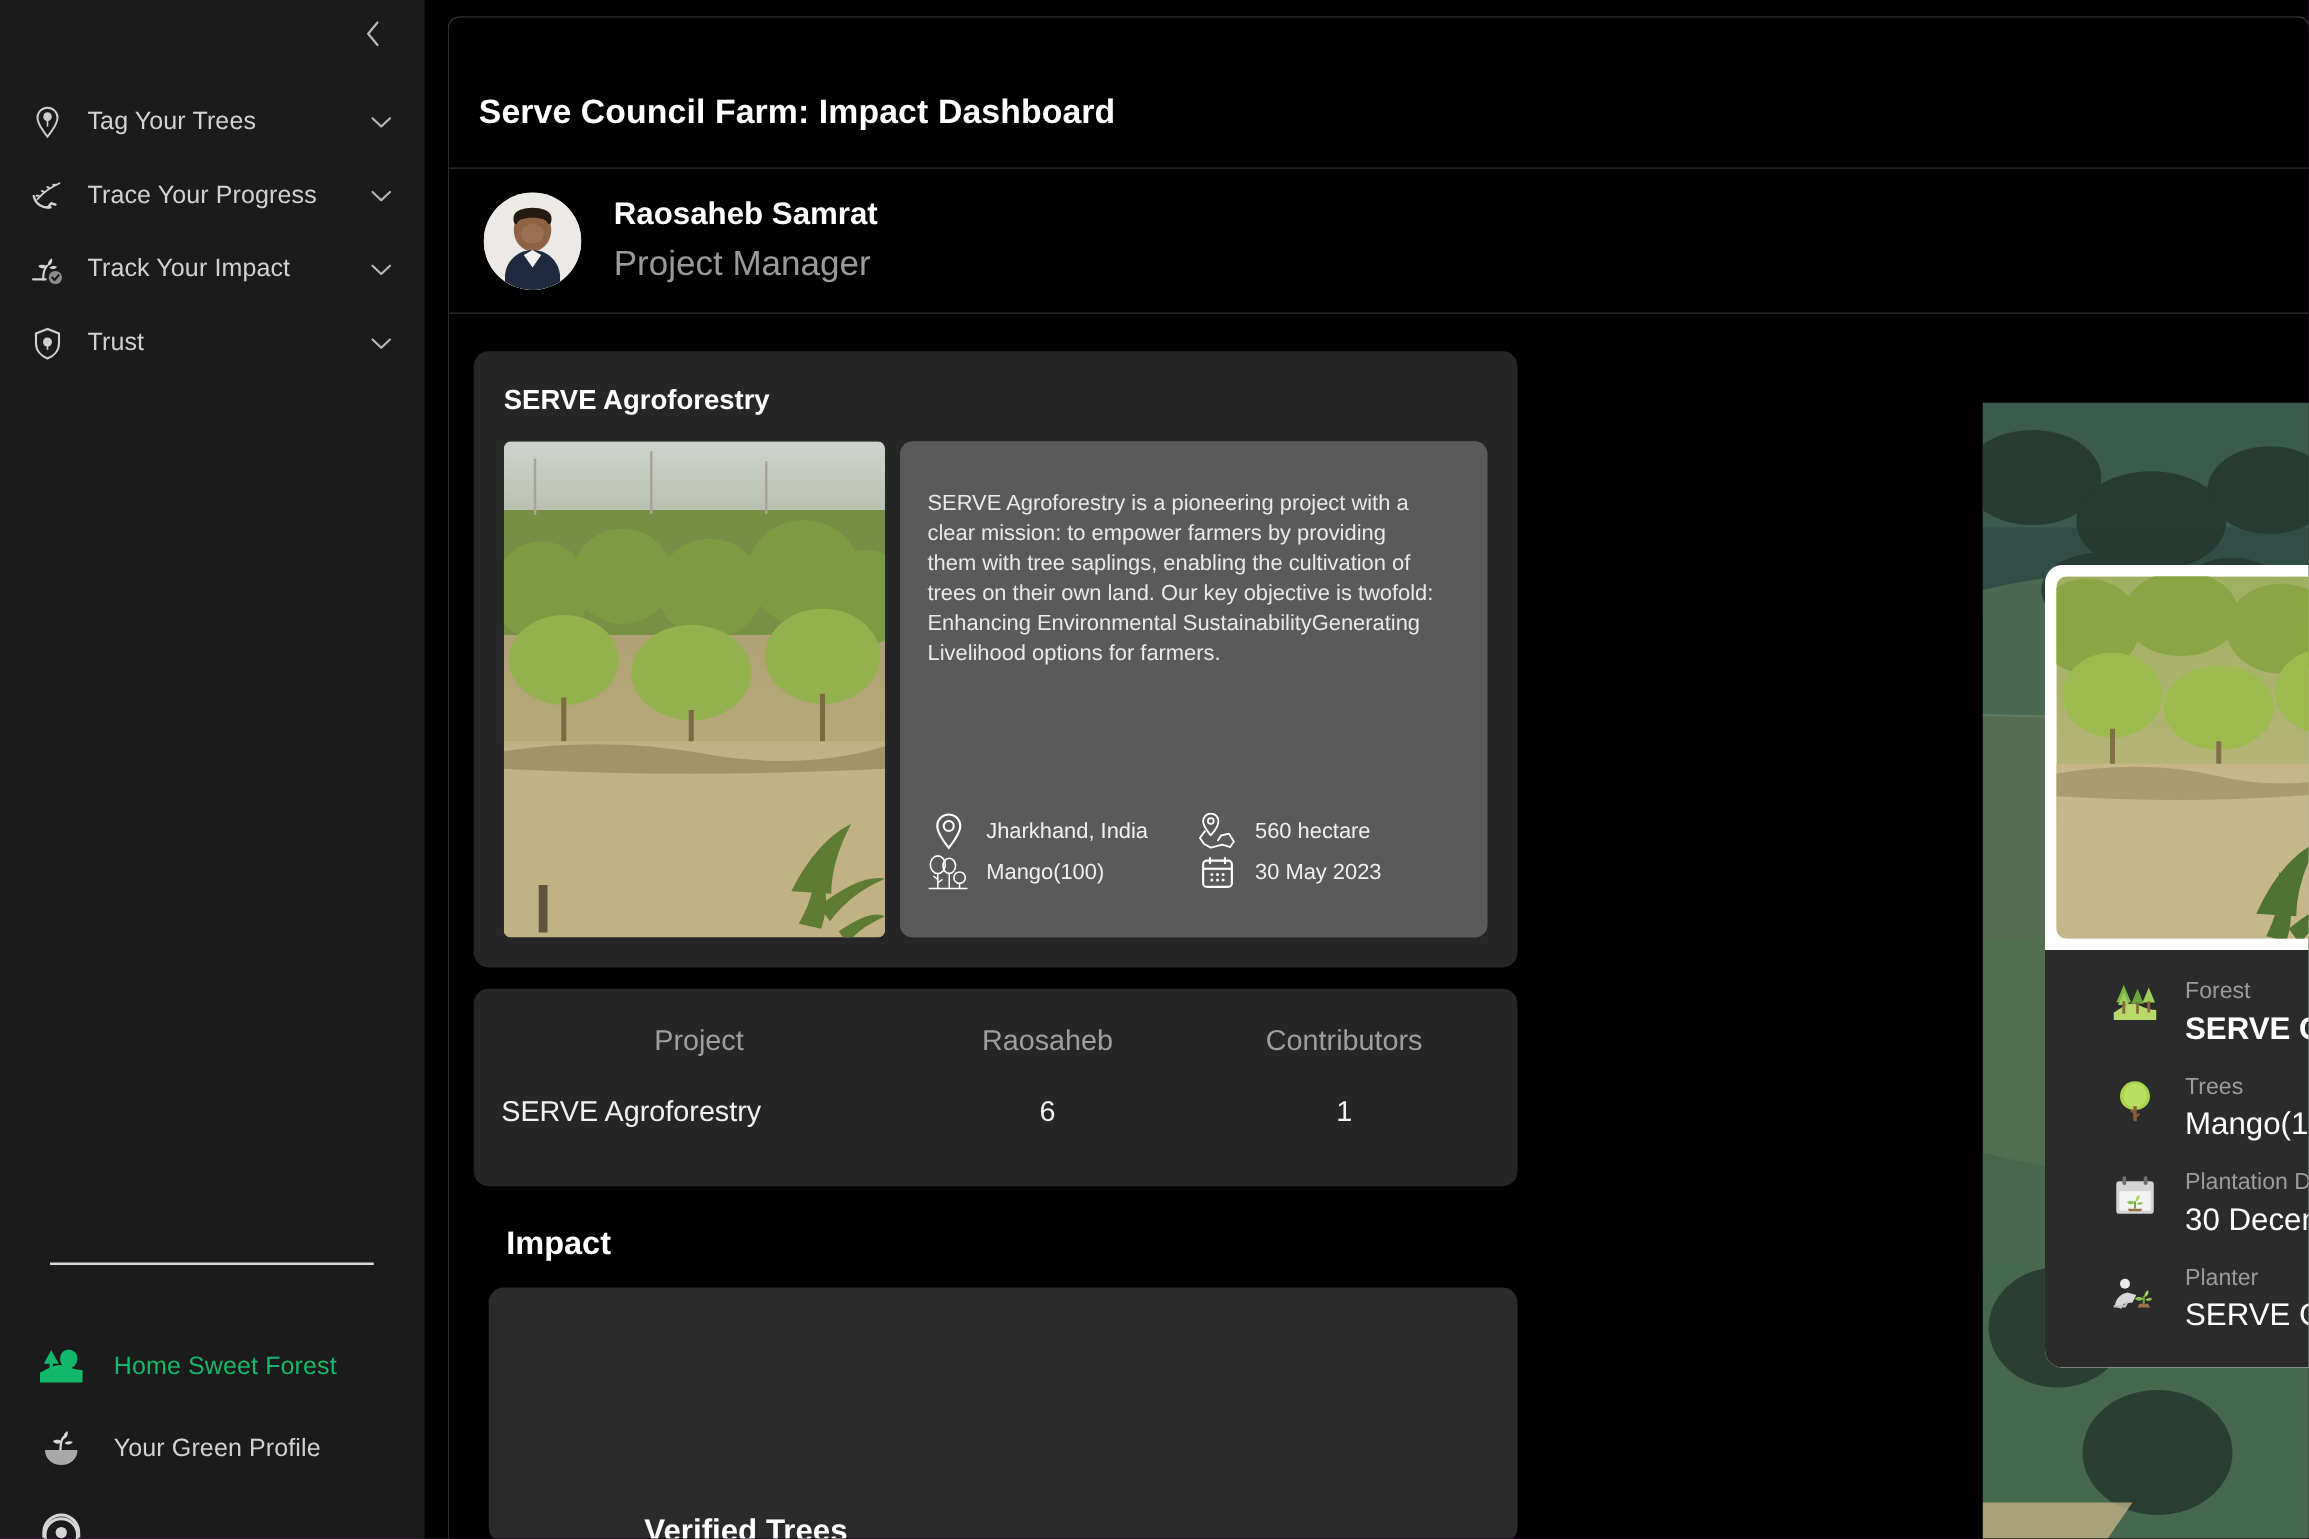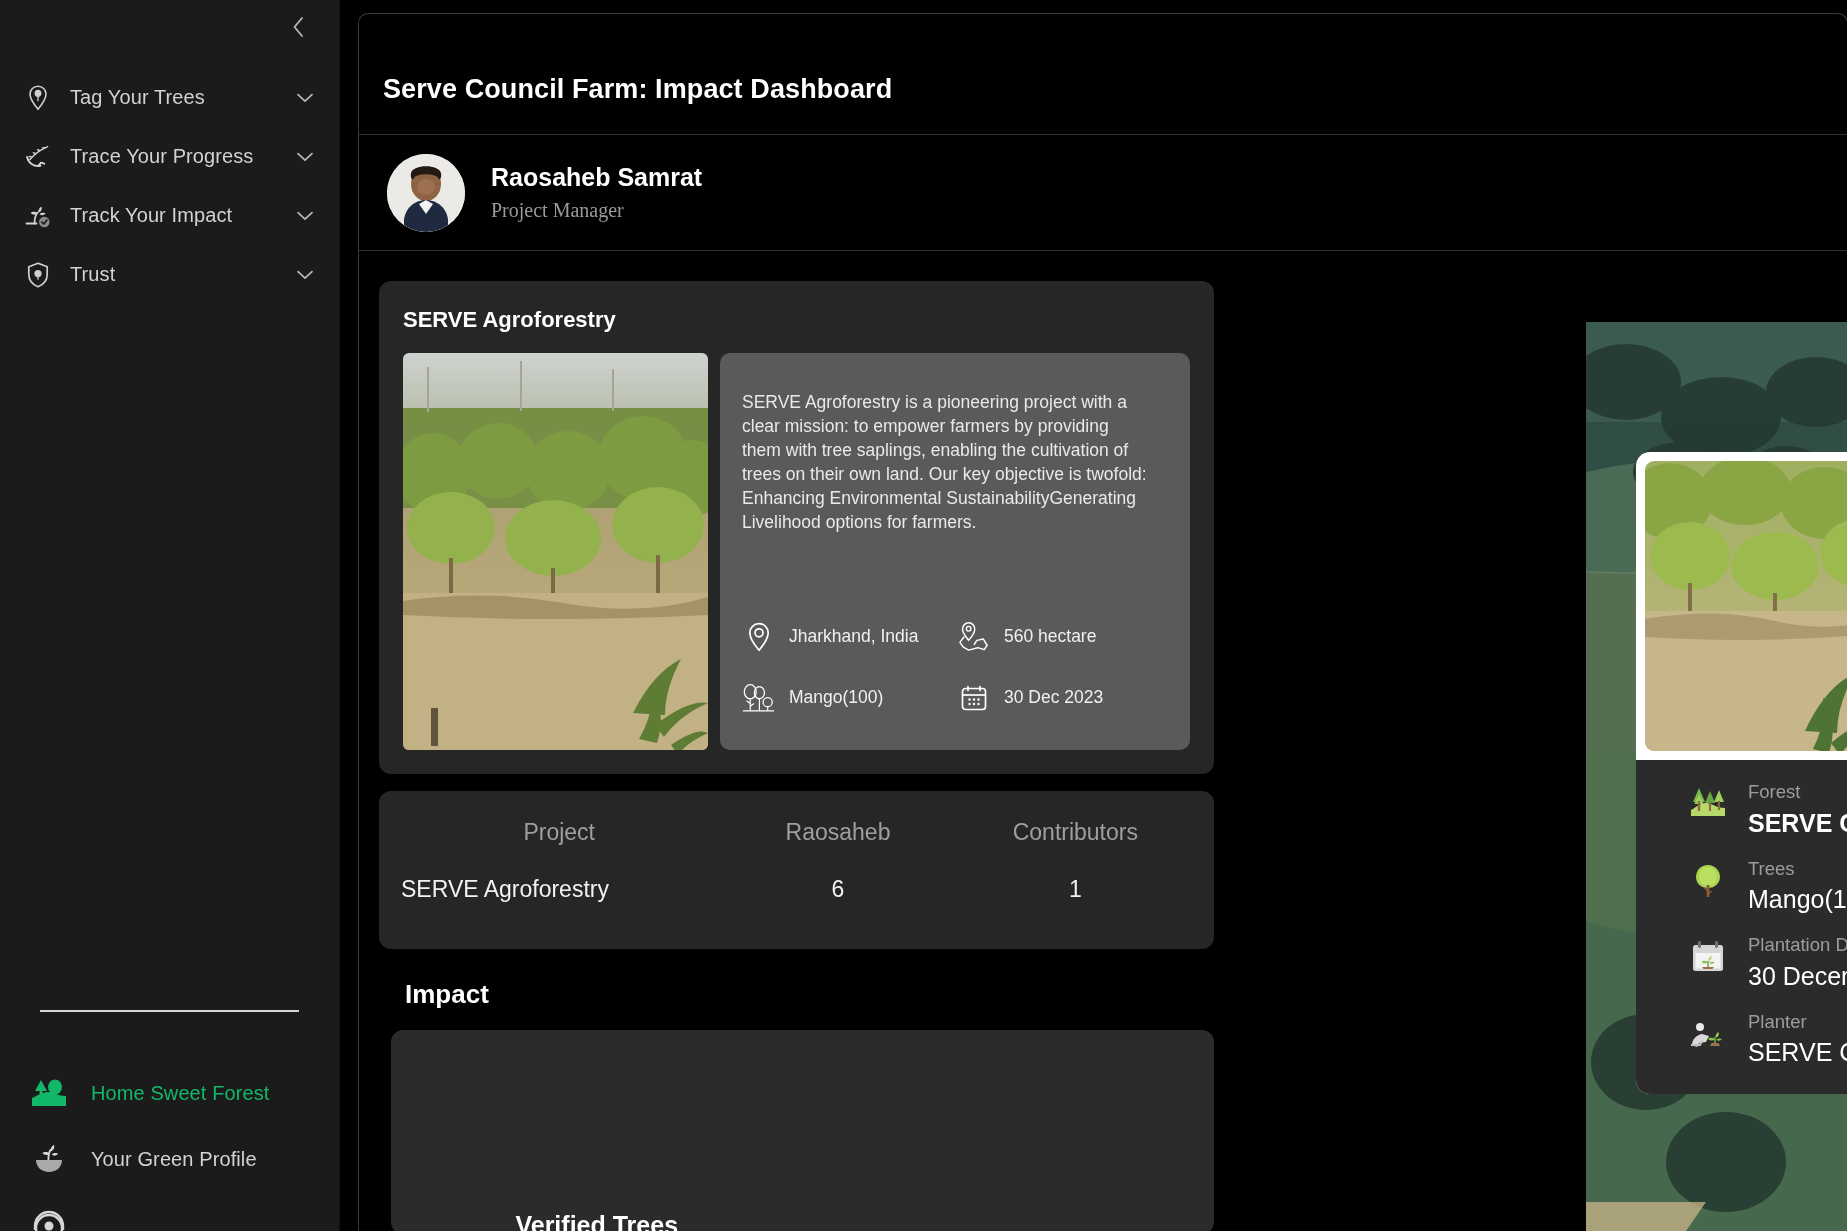--- a/index.html
+++ b/index.html
@@ -99,21 +99,21 @@
     height: 115px;
   }
   .avatar {
     width: 78px; height: 78px; border-radius: 50%;
     overflow: hidden; flex: 0 0 78px;
     background: #e7e6e4;
     position: relative;
   }
   .avatar svg { display:block; width:100%; height:100%; }
   .profile-name { color: #fff; font-size: 25px; font-weight: bold; line-height: 1.35;}
-  .profile-role { color: #9a9a9a; font-size: 20px; line-height: 1.4; margin-top: 2px; font-family: Liberation Serif, serif;}
+  .profile-role { color: #9a9a9a; font-size: 28px; line-height: 1.4; margin-top: 2px;}
   .profile-rule { height: 1px; background: #333333; }
 
   
   .body-row { display: flex; gap: 0; }
   .left-col {
     width: 855px;
     flex: 0 0 855px;
     padding: 30px 0 0 20px;
   }
 
@@ -143,21 +143,20 @@
   .desc-text {
     color: #e9e9e9;
     font-size: 17.5px;
     line-height: 1.37;
     max-width: 405px;
   }
   .meta-grid {
     margin-top: auto;
     display: grid;
     grid-template-columns: 215px 1fr;
-    row-gap: 28px;
     padding-bottom: 14px;
   }
   .meta-item { display: flex; align-items: center; gap: 14px; }
   .meta-item .mico { width: 33px; height: 33px; flex: 0 0 33px; display:flex; align-items:center; justify-content:center; }
   .meta-item .mtxt { color: #f0f0f0; font-size: 17.5px; white-space: nowrap; }
 
   
   .stats {
     margin-top: 17px;
     background: #262626;
@@ -494,21 +493,21 @@
                         <g fill="#fff">
                           <circle cx="9.5" cy="15.5" r="1.2"></circle>
                             <circle cx="14" cy="15.5" r="1.2"></circle>
                             <circle cx="18.5" cy="15.5" r="1.2"></circle>
                           <circle cx="9.5" cy="20" r="1.2"></circle>
                             <circle cx="14" cy="20" r="1.2"></circle>
                             <circle cx="18.5" cy="20" r="1.2"></circle>
                         </g>
                       </svg>
                     </span>
-                    <span class="mtxt">30  Dec 2023</span>
+                    <span class="mtxt">30  May 2023</span>
                   </div>
                 </div>
               </div>
             </div>
           </div>
 
           <div class="stats">
             <div class="stats-grid">
               <div class="stats-head first">Project</div>
               <div class="stats-head">Raosaheb</div>

